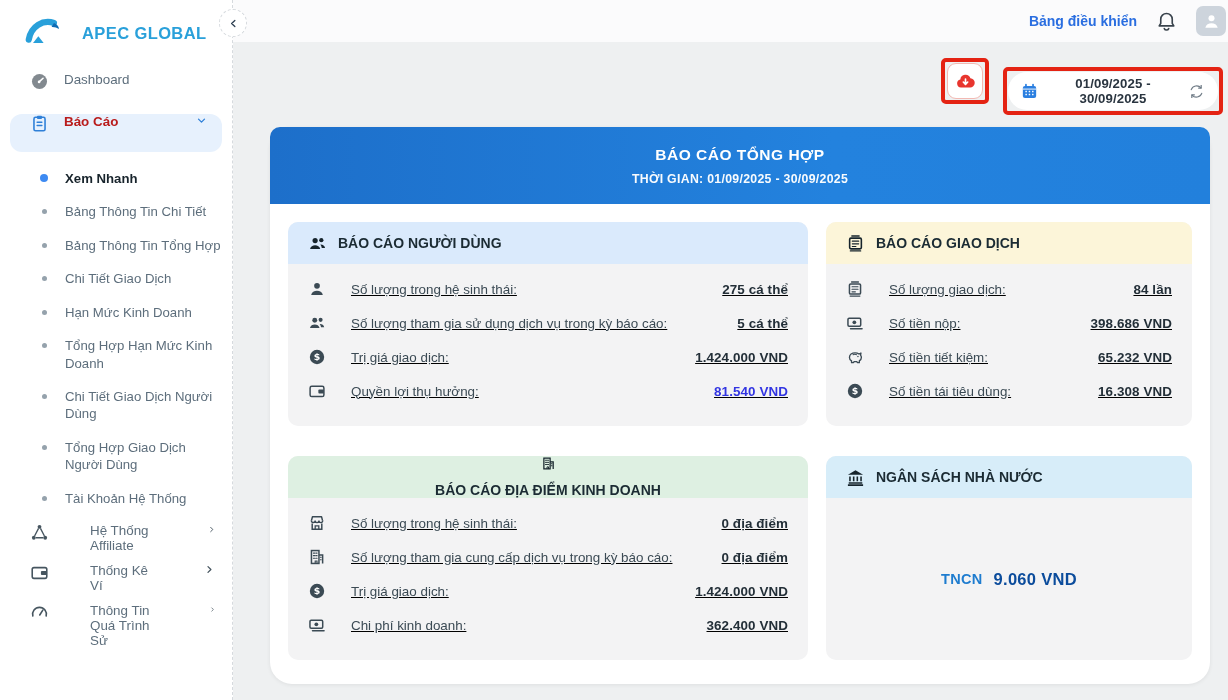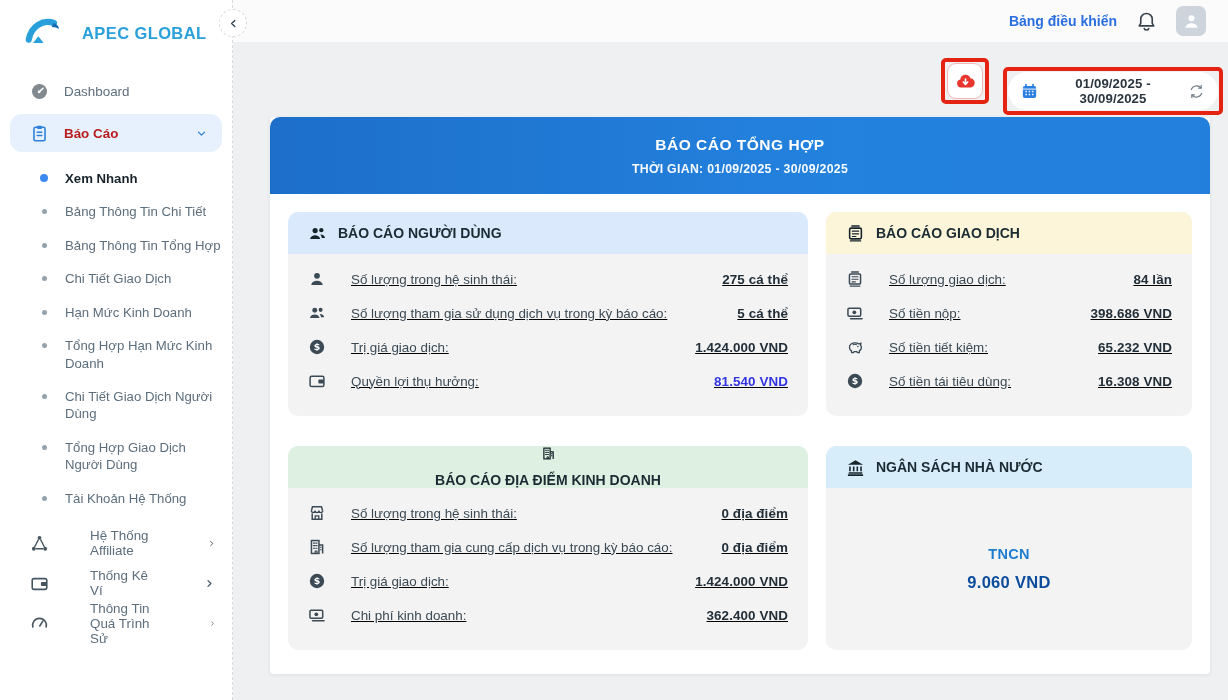--- a/index.html
+++ b/index.html
@@ -10,42 +10,42 @@
   .sidebar { position:absolute; left:0; top:0; width:233px; height:700px;
     background:#fff; border-right:1px dashed #d6dade; z-index:5; }
   .collapse-btn { position:absolute; left:219px; top:9px; width:28px; height:28px;
     border-radius:50%; background:#fff; border:1px dashed #d6dade; z-index:9;
     display:flex; align-items:center; justify-content:center; color:#2c3e50; cursor:pointer; }
   .collapse-btn svg { width:13px; height:13px; }
   .logo { display:flex; align-items:center; gap:18px; padding:14px 0 20px 22px; }
   .logo-mark { width:42px; height:38px; }
   .logo-text { color:#29a0da; font-weight:bold; font-size:16.5px; letter-spacing:.4px; }
 
-  .main-item { display:flex; align-items:center; height:38px; padding:0 16px 0 30px;
+  .main-item { display:flex; align-items:flex-start; height:38px; padding:0 16px 0 30px;
     gap:15px; color:#5d6e7c; font-size:13.4px; cursor:pointer; }
   .main-item .nav-ic { width:19px; height:19px; color:#46555f; flex:none; }
   .main-item .chev { margin-left:auto; width:13px; height:13px; color:#46555f; }
   .main-item.pill { margin:4px 10px; padding:0 14px 0 20px; height:38px;
     background:#e7f1fd; border-radius:12px; color:#b91c1c; font-weight:bold; }
   .main-item.pill .nav-ic, .main-item.pill .chev { color:#2f80d8; }
   .icon-dashboard { color:#82898f !important; }
 
   .sub-list { padding:6px 0 4px 0; }
   .subitem { display:flex; align-items:flex-start; padding:8px 10px 8px 0; cursor:pointer; }
   .subdot { width:5px; height:5px; border-radius:50%; background:#95a2ac;
     margin:6px 0 0 42px; flex:none; }
   .sublabel { color:#5d6e7c; font-size:13.2px; line-height:1.32; max-width:160px; margin-left:18px; }
   .subitem.active .subdot { width:8px; height:8px; background:#3d8af2; margin-left:40px; margin-top:4px; }
   .subitem.active .sublabel { color:#18242c; font-weight:bold; margin-left:17px; }
   .bottom-group { padding-top:4px; }
   .bottom-group .main-item { height:40px;gap:41px; }
 
   
   .topbar { position:absolute; left:233px; top:0; right:0; height:42px; background:#fbfbfc;
-    display:flex; align-items:center; justify-content:flex-end; gap:18px; padding-right:22px; }
+    display:flex; align-items:center; justify-content:flex-end; gap:18px; padding-right:2px; }
   .topbar-link { color:#2a6ee0; font-size:14px; font-weight:bold; cursor:pointer; }
   .bell { width:23px; height:23px; color:#39434c; cursor:pointer; }
   .avatar { width:30px; height:30px; border-radius:7px; background:#cdd4dc;
     display:flex; align-items:center; justify-content:center; cursor:pointer; }
   .avatar svg { width:19px; height:19px; color:#fff; }
 
   
   .content { position:absolute; left:233px; top:42px; right:0; bottom:0; background:#eef0f1; }
 
   .annot { position:absolute; border:4px solid #e42313; border-radius:5px;
@@ -55,22 +55,22 @@
   .export-btn { width:36px; height:36px; border:1px solid #f2b9b3; border-radius:9px;
     background:#fff; display:flex; align-items:center; justify-content:center; cursor:pointer; }
   .export-btn svg { width:21px; height:21px; color:#e8352e; }
   .date-pill { width:210px; height:38px; background:#fff; border-radius:19px;
     display:flex; align-items:center; gap:9px; padding:0 13px; cursor:pointer; }
   .date-pill .cal { width:17px; height:17px; color:#2b7fe0; flex:none; }
   .date-text { font-size:13.2px; color:#2a3540; font-weight:bold; letter-spacing:.1px; flex:1; text-align:center; }
   .date-pill .ref { width:17px; height:17px; color:#6f7b86; flex:none; }
 
   
-  .panel { position:absolute; left:37px; top:75px; width:940px; height:557px;
-    background:#fff; border-radius:4px; box-shadow:0 1px 4px rgba(0,0,0,.07); }
+  .panel { position:absolute; left:37px; top:85px; width:940px; height:557px;
+    background:#fff; border-radius:22px; box-shadow:0 1px 4px rgba(0,0,0,.07); }
   .banner { height:77px; border-radius:10px 10px 0 0; color:#fff;
     background:linear-gradient(90deg,#1d6fca 0%, #2382de 60%, #2280dc 100%);
     display:flex; flex-direction:column; align-items:center; justify-content:center; }
   .banner-title { font-size:15.5px; font-weight:bold; letter-spacing:.5px; }
   .banner-sub { font-size:12.3px; font-weight:bold; margin-top:8px; letter-spacing:.3px; opacity:.97; }
 
   .cards { padding:18px; display:grid; grid-template-columns:520px 366px;
     column-gap:18px; row-gap:30px; }
   .card { height:204px; border-radius:10px; overflow:hidden; background:#f3f3f4;
     display:flex; flex-direction:column; }
@@ -80,21 +80,21 @@
   .head-user { background:#daeafc; }
   .head-trans { background:#fcf5d9; }
   .head-loc { background:#def0e2;flex-direction:column; }
   .head-budget { background:#d7edf9; }
   .card-body { flex:1; padding:8px 20px 10px 20px; display:flex; flex-direction:column; }
   .row { display:flex; align-items:center; height:34px; gap:25px;text-decoration:underline; }
   .row svg { width:18px; height:18px; color:#3b4a54; flex:none; }
   .row .lbl { flex:1; font-size:13.4px; color:#3b4a54; }
   .row .val { font-size:13.4px; color:#232f38; font-weight:bold; letter-spacing:.1px; }
   .row .val.blue { color:#3235e2; }
-  .center-body { flex:1; display:flex; flex-direction:column; align-items:center;
+  .center-body { flex:1; display:flex; flex-direction:row; align-items:center;
     justify-content:center; gap:11px; }
   .tncn-label { color:#1e7ccf; font-weight:bold; font-size:14.5px; letter-spacing:.3px; }
   .tncn-value { color:#0b4c9c; font-weight:bold; font-size:16.5px; letter-spacing:.3px; }
 </style>
 </head>
 <body>
 
 <svg width="0" height="0" style="position:absolute" aria-hidden="true">
   <defs>
     <symbol id="i-chev-left" viewBox="0 0 24 24">

